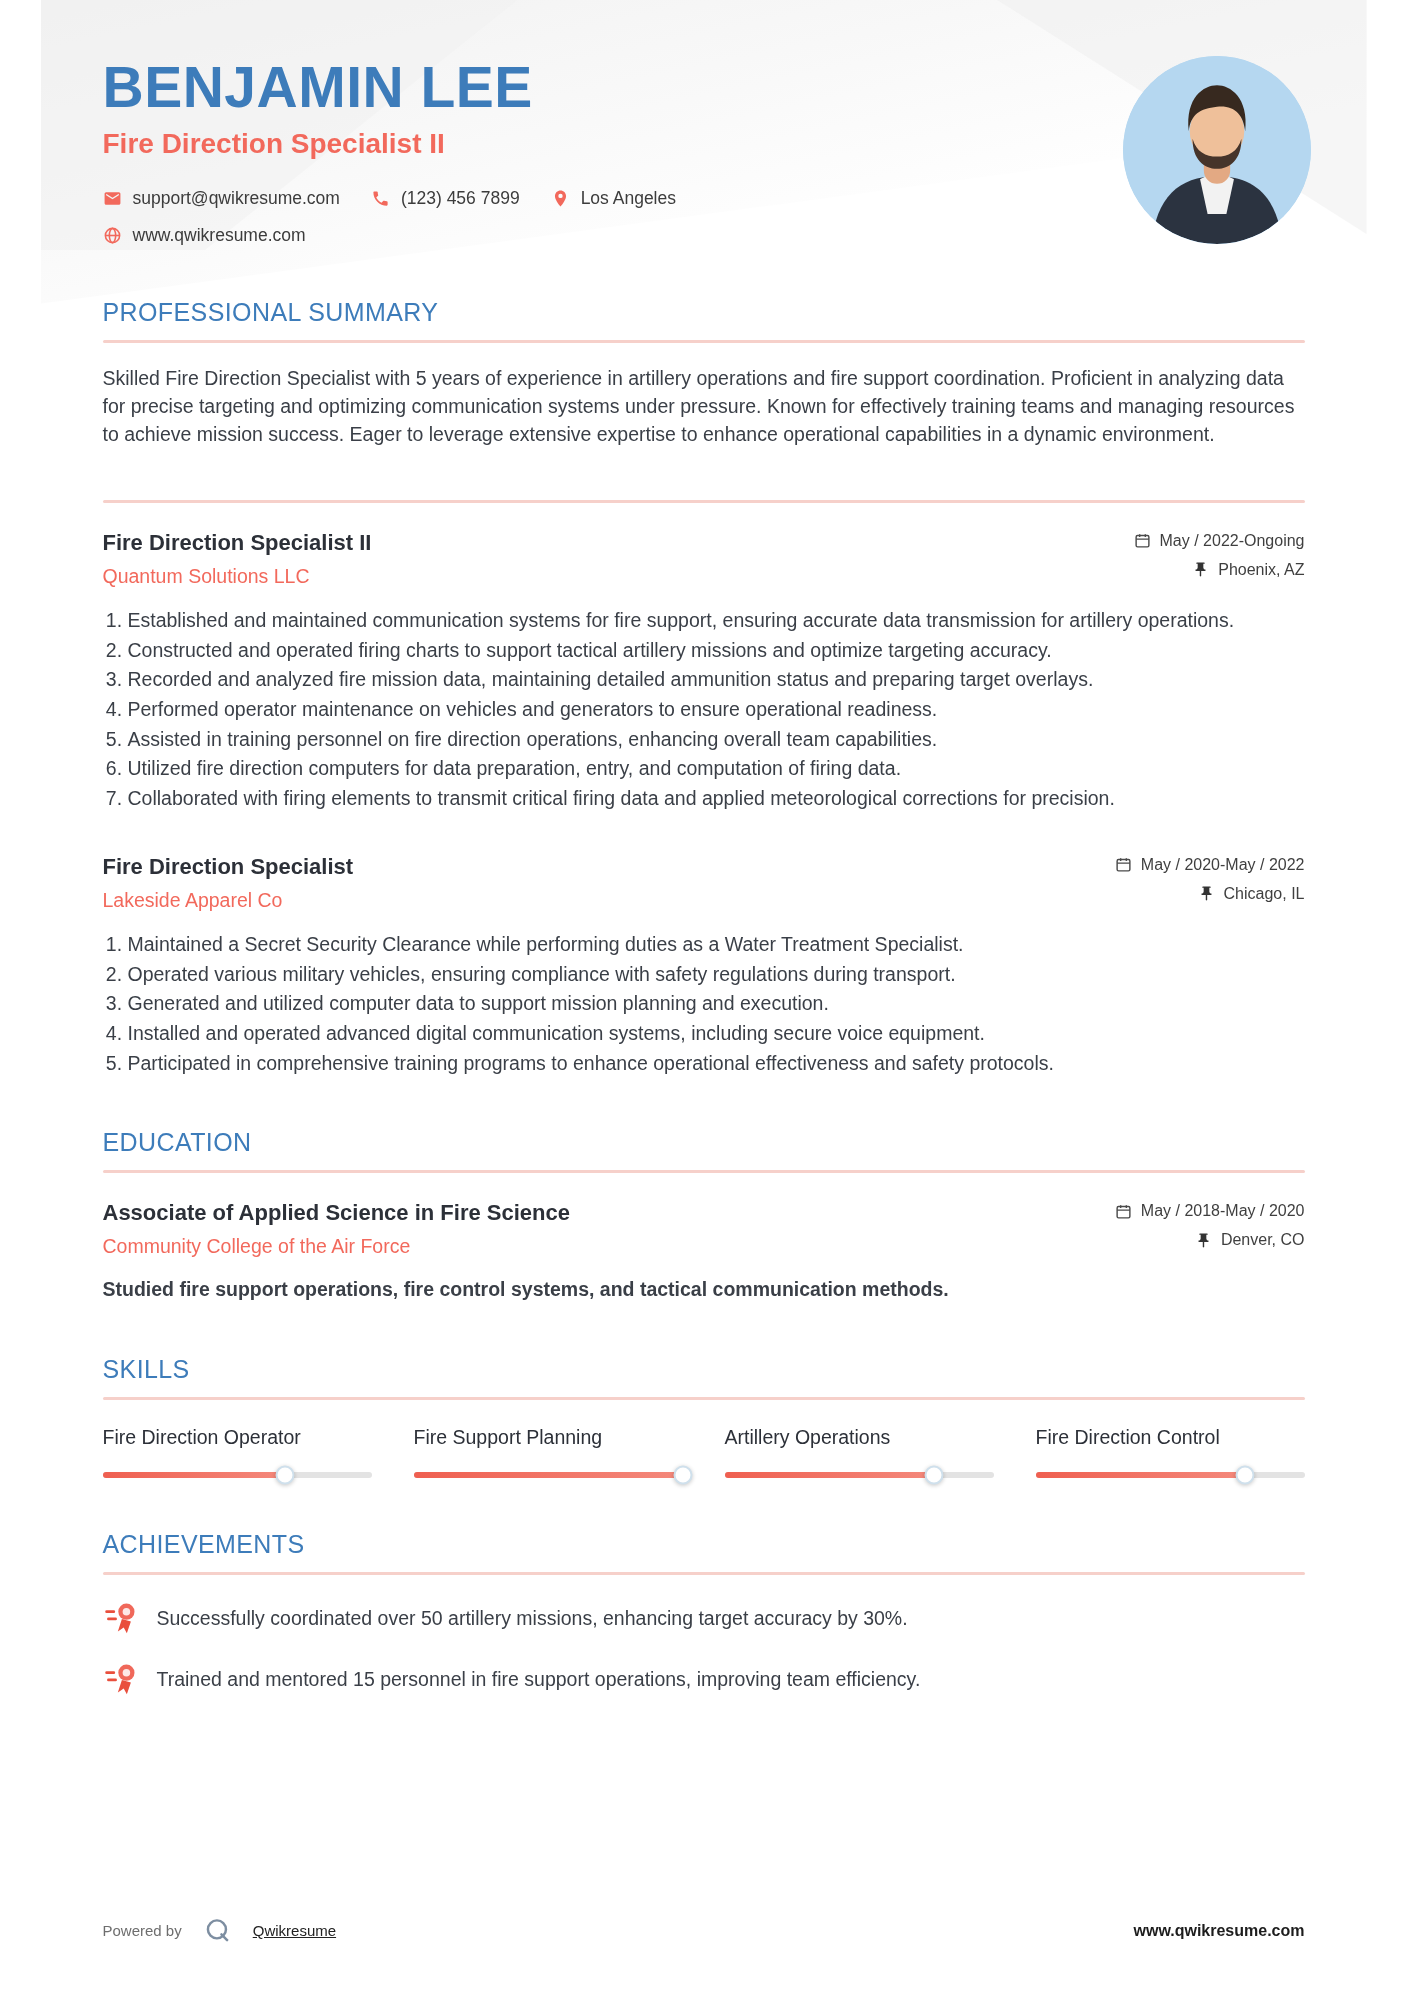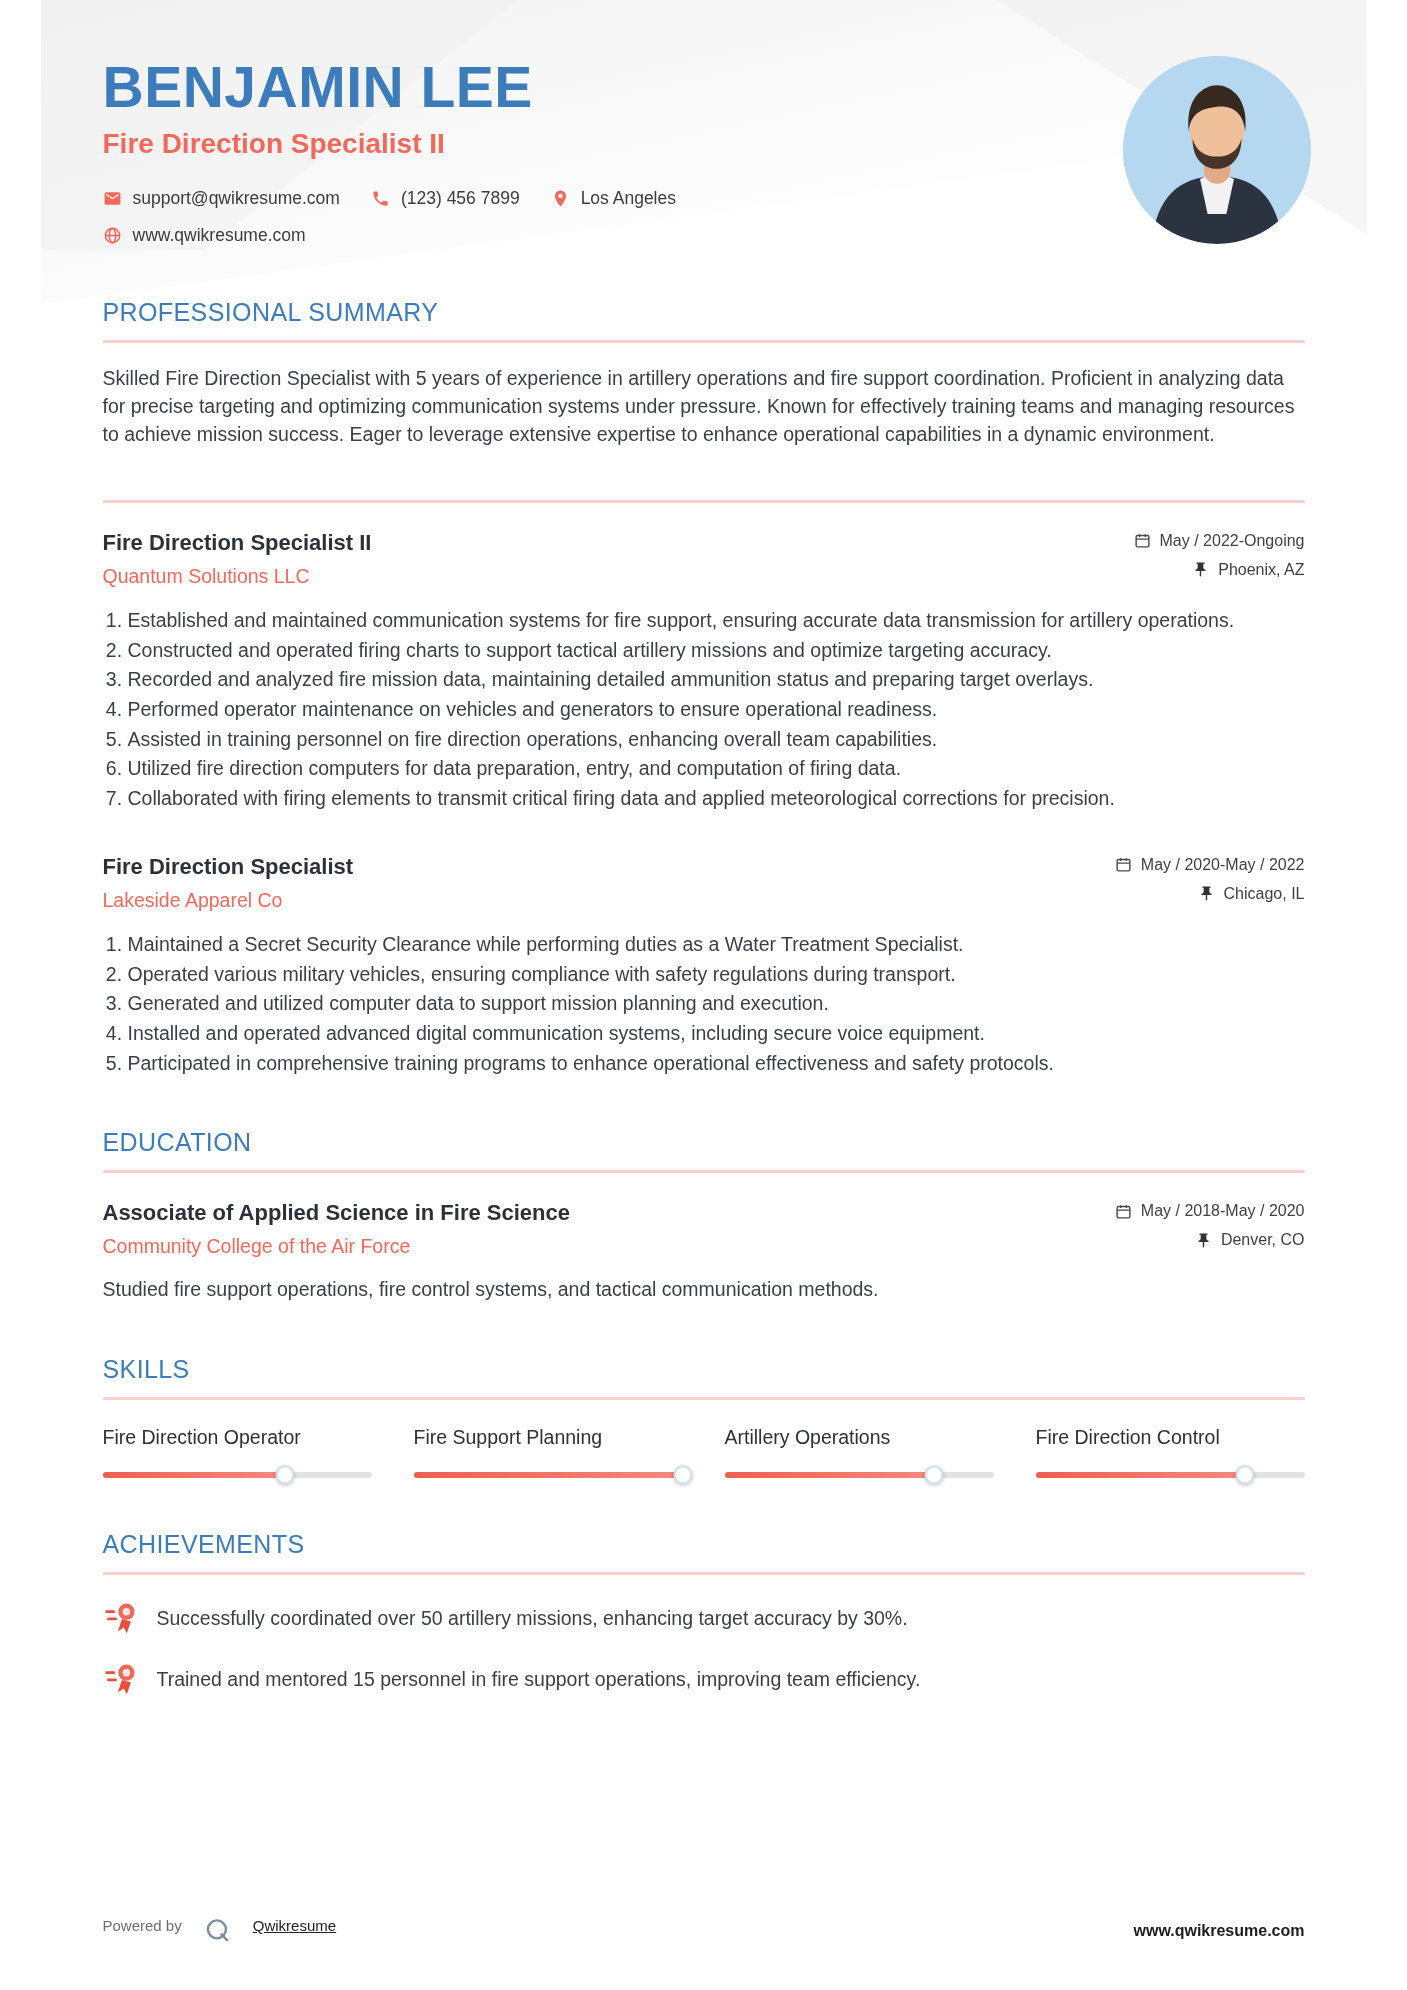--- a/index.html
+++ b/index.html
@@ -50,21 +50,21 @@
   .job-company { font-size: 19.5px; color: #f2695c; margin-top: 9px; }
   .job-meta { text-align: right; padding-top: 2px; }
   .meta-line { display: flex; align-items: center; justify-content: flex-end; gap: 9px;
                font-size: 16px; color: #3f3f3f; margin-bottom: 11px; }
   .micon { display: inline-flex; width: 17px; height: 17px; }
   .micon svg { width: 100%; height: 100%; }
 
   .job-bullets { margin-top: 17px; padding-left: 25px; font-size: 19.5px; line-height: 1.37; color: #3a3f47; }
   .job-bullets li { margin-bottom: 3px; }
 
-  .edu-desc { margin-top: 15px; font-size: 19.5px; line-height: 1.44; color: #3a3f47; }
+  .edu-desc { margin-top: 15px; font-size: 19.5px; line-height: 1.44; color: #3a3f47; font-weight: bold; }
 
   
   .skills-grid { display: grid; grid-template-columns: repeat(4, 1fr); gap: 42px; margin-top: 26px; }
   .skill-label { font-size: 19.5px; color: #2c3038; }
   .skill-track { position: relative; height: 6px; background: #e3e3e3; border-radius: 3px; margin-top: 23px; }
   .skill-fill { position: absolute; left: 0; top: 0; height: 100%; border-radius: 3px;
                 background: linear-gradient(90deg, #ef5f50, #f4897c); }
   .skill-handle { position: absolute; top: 50%; width: 19px; height: 19px; background: #fff;
                   border: 2px solid #cfe0ec; border-radius: 50%; transform: translate(-50%, -50%);
                   box-shadow: 0 1px 4px rgba(0,0,0,.22); }
@@ -72,21 +72,21 @@
   
   .achievement { display: flex; align-items: center; gap: 18px; margin-top: 25px; }
   .achievement:first-of-type { margin-top: 28px; }
   .aicon { display: inline-flex; width: 36px; height: 36px; flex: 0 0 36px; }
   .aicon svg { width: 100%; height: 100%; }
   .achievement-text { font-size: 19.5px; color: #3a3f47; }
 
   
   .footer { position: absolute; left: 62px; right: 62px; bottom: 46px; z-index: 1;
             display: flex; justify-content: space-between; align-items: center; }
-  .powered { display: flex; gap: 22px; font-size: 15px; color: #6e6e6e; }
+  .powered { display: flex; align-items: center; gap: 22px; font-size: 15px; color: #6e6e6e; }
   .logo { display: inline-flex; width: 27px; height: 27px; }
   .logo svg { width: 100%; height: 100%; }
   .brand-link { font-size: 15px; color: #222; text-decoration: underline; cursor: pointer; }
   .footer-site { font-size: 16px; font-weight: bold; color: #1d1d1d; cursor: pointer; }
 </style>
 </head>
 <body>
 
 <div class="page">
 

